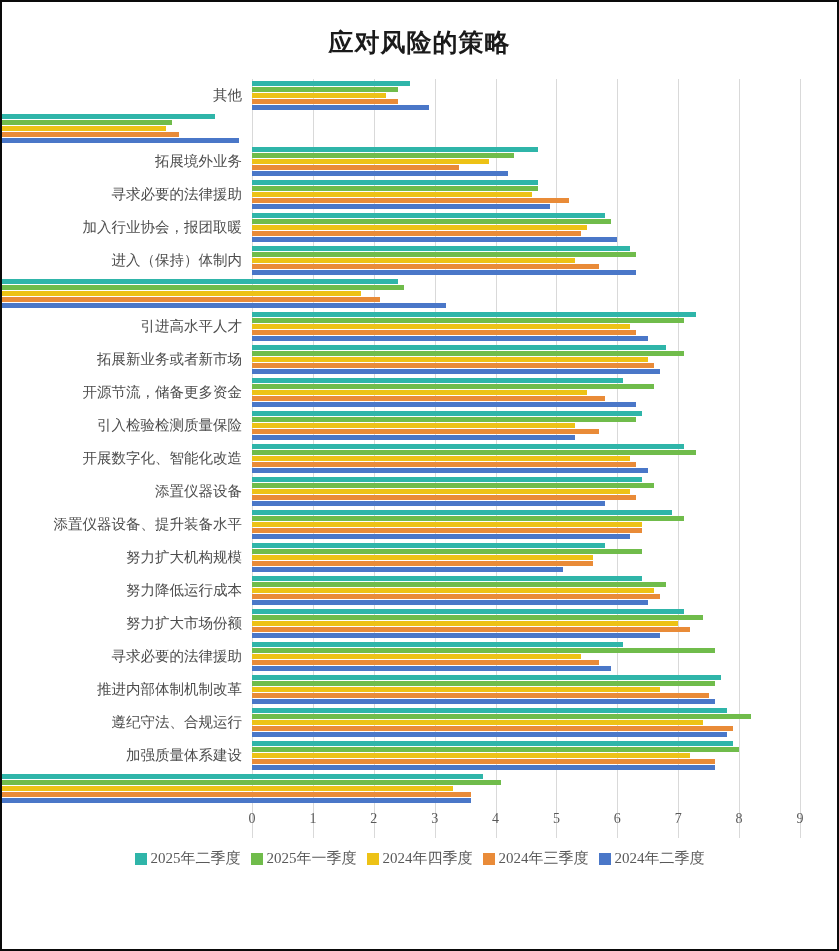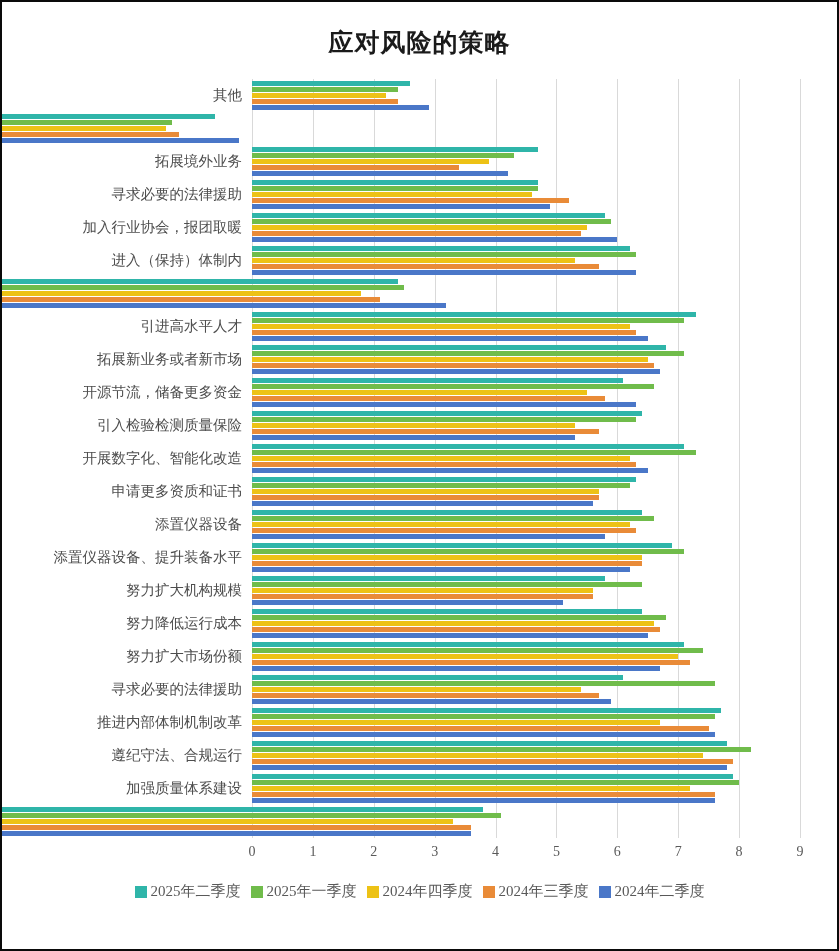--- a/index.html
+++ b/index.html
@@ -168,30 +168,20 @@
           <div class="cat">开展数字化、智能化改造</div>
           <div class="bars">
             <div class="bar" style="width: 78.8889%; background: rgb(47, 181, 169);"></div>
             <div class="bar" style="width: 81.1111%; background: rgb(112, 188, 75);"></div>
             <div class="bar" style="width: 68.8889%; background: rgb(237, 194, 22);"></div>
             <div class="bar" style="width: 70%; background: rgb(233, 139, 56);"></div>
             <div class="bar" style="width: 72.2222%; background: rgb(74, 119, 200);"></div>
           </div>
         </div>
         <div class="row">
-          <div class="cat">申请更多资质和证书</div>
-          <div class="bars">
-            <div class="bar" style="width: 70%; background: rgb(47, 181, 169);"></div>
-            <div class="bar" style="width: 68.8889%; background: rgb(112, 188, 75);"></div>
-            <div class="bar" style="width: 63.3333%; background: rgb(237, 194, 22);"></div>
-            <div class="bar" style="width: 63.3333%; background: rgb(233, 139, 56);"></div>
-            <div class="bar" style="width: 62.2222%; background: rgb(74, 119, 200);"></div>
-          </div>
-        </div>
-        <div class="row">
           <div class="cat">添置仪器设备</div>
           <div class="bars">
             <div class="bar" style="width: 71.1111%; background: rgb(47, 181, 169);"></div>
             <div class="bar" style="width: 73.3333%; background: rgb(112, 188, 75);"></div>
             <div class="bar" style="width: 68.8889%; background: rgb(237, 194, 22);"></div>
             <div class="bar" style="width: 70%; background: rgb(233, 139, 56);"></div>
             <div class="bar" style="width: 64.4444%; background: rgb(74, 119, 200);"></div>
           </div>
         </div>
         <div class="row">

